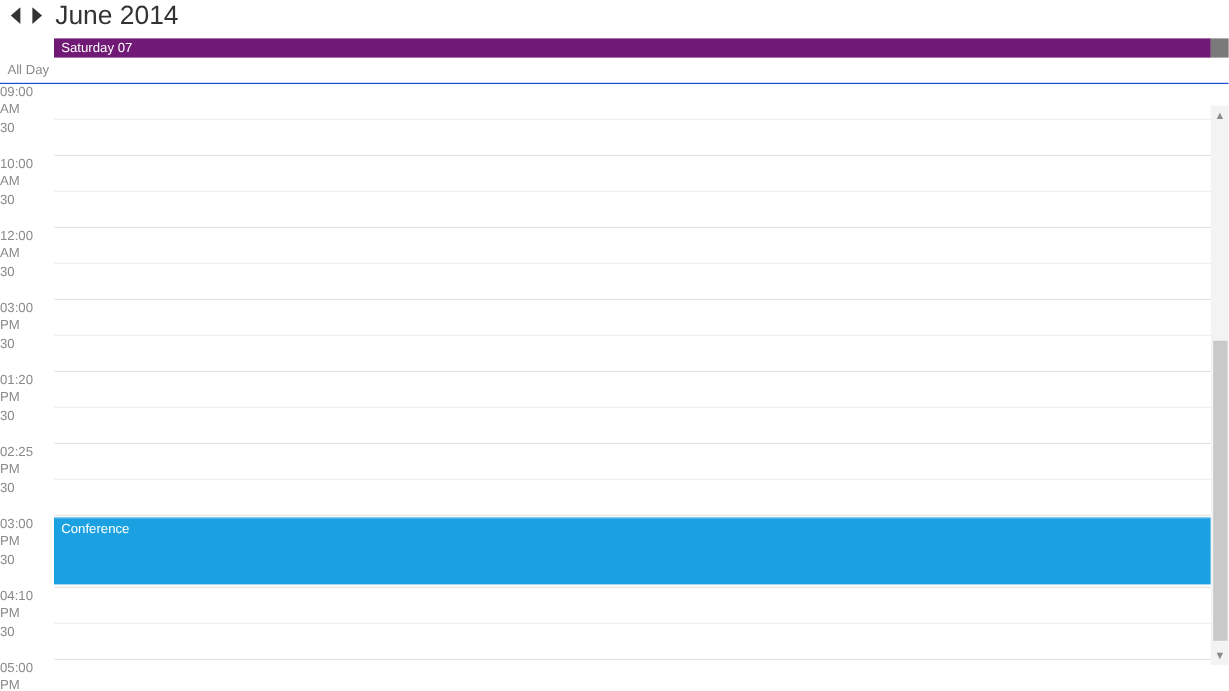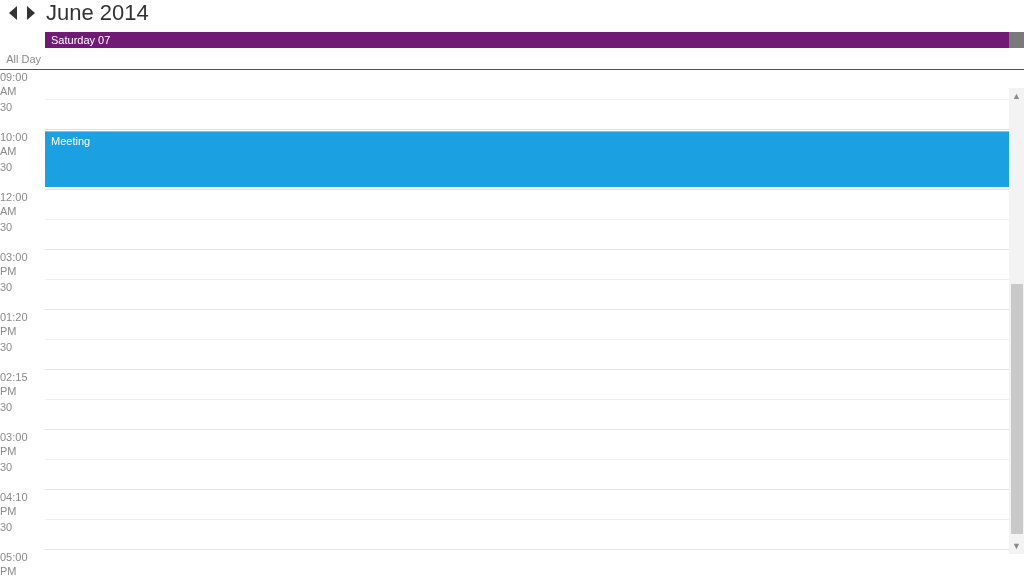--- a/index.html
+++ b/index.html
@@ -71,21 +71,21 @@
         <div class="slot-label">09:00 AM</div>
         <div class="slot-label">30</div>
         <div class="slot-label">10:00 AM</div>
         <div class="slot-label">30</div>
         <div class="slot-label">12:00 AM</div>
         <div class="slot-label">30</div>
         <div class="slot-label">03:00 PM</div>
         <div class="slot-label">30</div>
         <div class="slot-label">01:20 PM</div>
         <div class="slot-label">30</div>
-        <div class="slot-label">02:15 PM</div>
+        <div class="slot-label">02:25 PM</div>
         <div class="slot-label">30</div>
         <div class="slot-label">03:00 PM</div>
         <div class="slot-label">30</div>
         <div class="slot-label">04:10 PM</div>
         <div class="slot-label">30</div>
         <div class="slot-label">05:00 PM</div>
       </div>
     <div class="grid" id="grid">
         <div class="slot border"></div>
         <div class="slot hour"></div>
@@ -97,21 +97,21 @@
         <div class="slot hour"></div>
         <div class="slot border"></div>
         <div class="slot hour"></div>
         <div class="slot border"></div>
         <div class="slot hour"></div>
         <div class="slot border"></div>
         <div class="slot hour"></div>
         <div class="slot border"></div>
         <div class="slot hour"></div>
         <div class="slot border"></div>
-        <div class="event" style="top: 61px; height: 56px; background: rgb(27, 161, 226);">Meeting</div>
+        <div class="event" style="top: 361px; height: 56px; background: rgb(27, 161, 226);">Conference</div>
       </div>
   </div>
 
   <div class="scrollbar">
     <div class="sb-arrow">▲</div>
     <div class="sb-track">
       <div class="sb-thumb" id="sb-thumb" style="top: 180px; height: 250px;"></div>
     </div>
     <div class="sb-arrow down">▼</div>
   </div>

